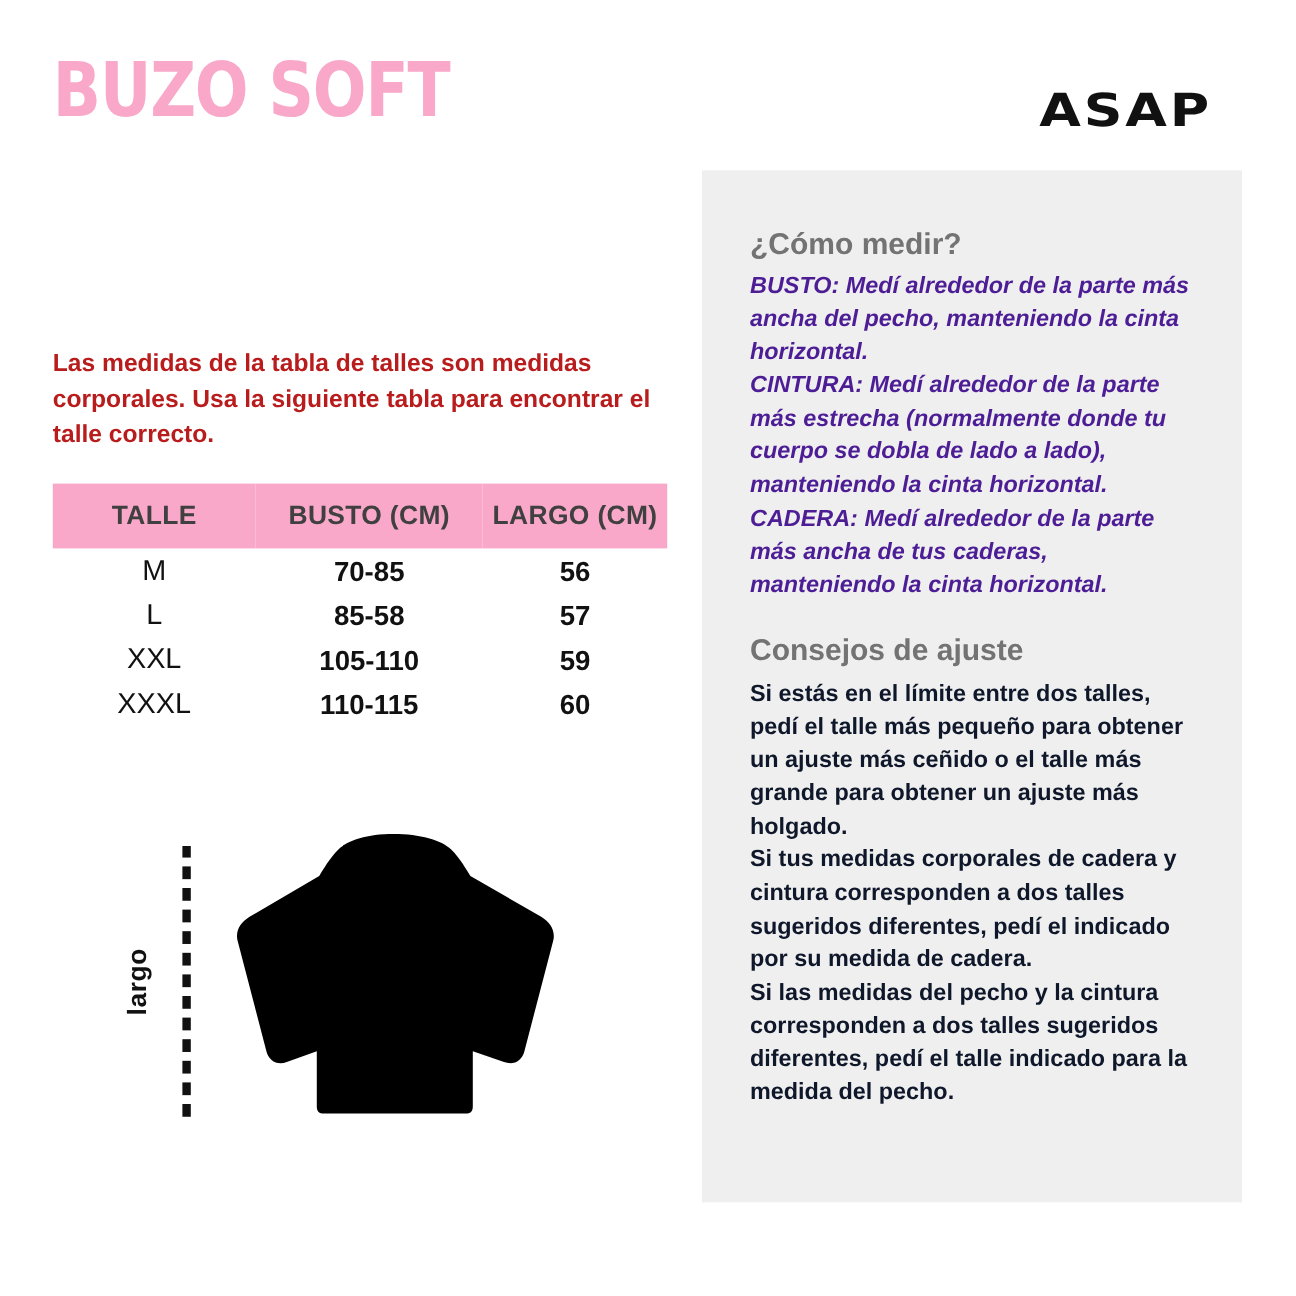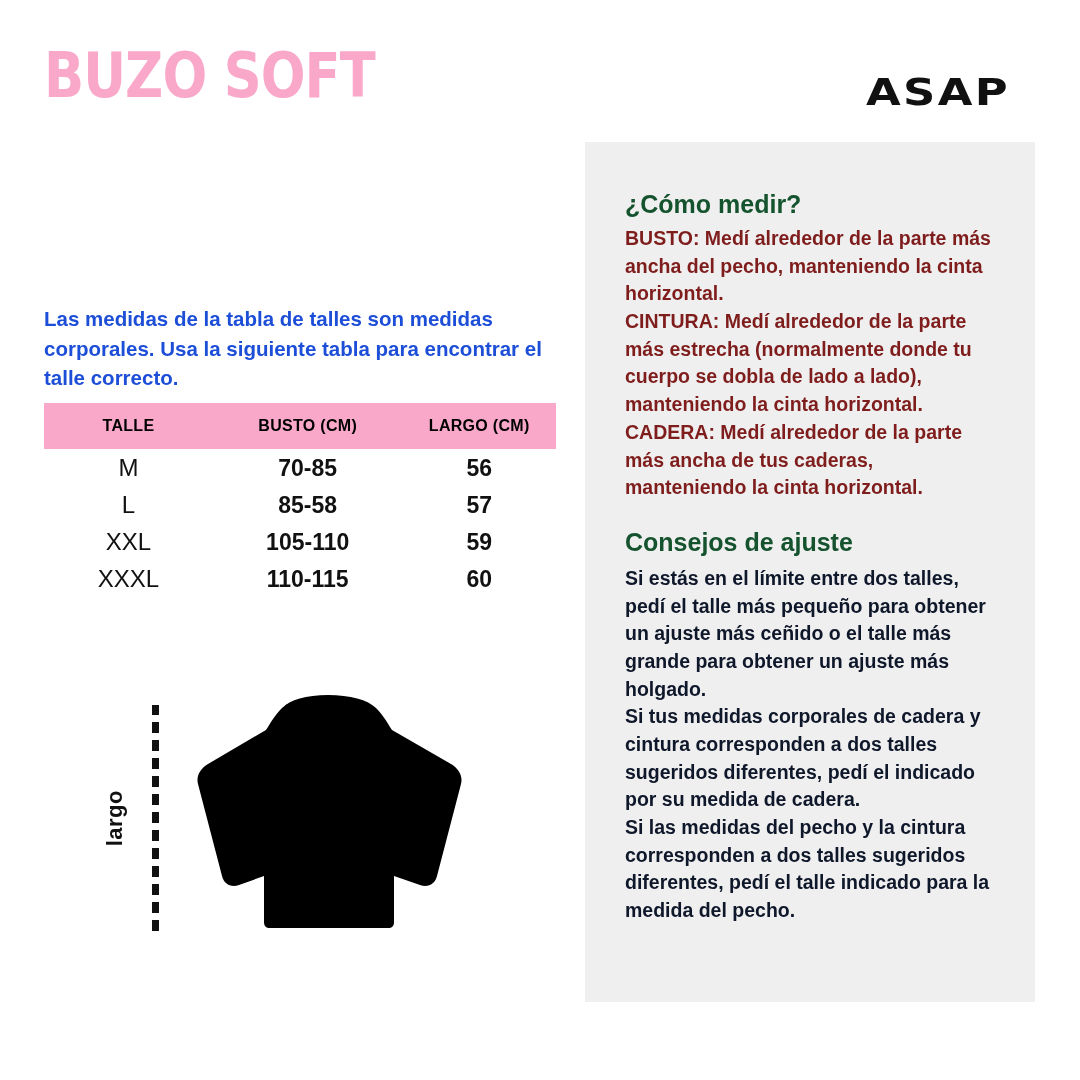--- a/index.html
+++ b/index.html
@@ -52,68 +52,69 @@
     width: 450px;
     height: 860px;
     background: #efefef;
     box-sizing: border-box;
     padding: 48px 36px 20px 40px;
   }
   .rp-heading {
     font-size: 25px;
     font-weight: bold;
     margin: 0 0 6px 0;
-    color: #14532d;
+    color: #737373;
   }
   .rp-heading.second {
     margin-top: 26px;
     margin-bottom: 8px;
   }
   .rp-para {
     font-size: 19.5px;
     line-height: 1.42;
     font-weight: bold;
     margin: 0;
-    color: #7f1d1d;
+    color: #4c1d95;
+    font-style: italic;
   }
   .rp-tip {
     font-size: 19.5px;
     line-height: 1.42;
     font-weight: bold;
     margin: 0;
     color: #0f172a;
   }
 
   
   .intro {
     position: absolute;
     left: 44px;
-    top: 304px;
+    top: 288px;
     width: 515px;
     font-size: 20.5px;
     font-weight: bold;
     line-height: 1.45;
-    color: #1d4ed8;
+    color: #b91c1c;
   }
 
   .table-wrap {
     position: absolute;
     left: 44px;
     top: 403px;
     width: 512px;
   }
   table.size-table {
     border-collapse: collapse;
     width: 100%;
     table-layout: fixed;
   }
   table.size-table thead th {
     background: #f9a8c9;
-    color: #000000;
-    font-size: 16px;
+    color: #404040;
+    font-size: 22px;
     font-weight: bold;
     padding: 14px 0 14px 0;
     text-align: center;
     letter-spacing: 0.3px;
   }
   table.size-table thead th.col-talle { width: 33%; }
   table.size-table thead th.col-busto { width: 37%; }
   table.size-table thead th.col-largo { width: 30%; text-align: center; }
   table.size-table tbody td {
     text-align: center;

